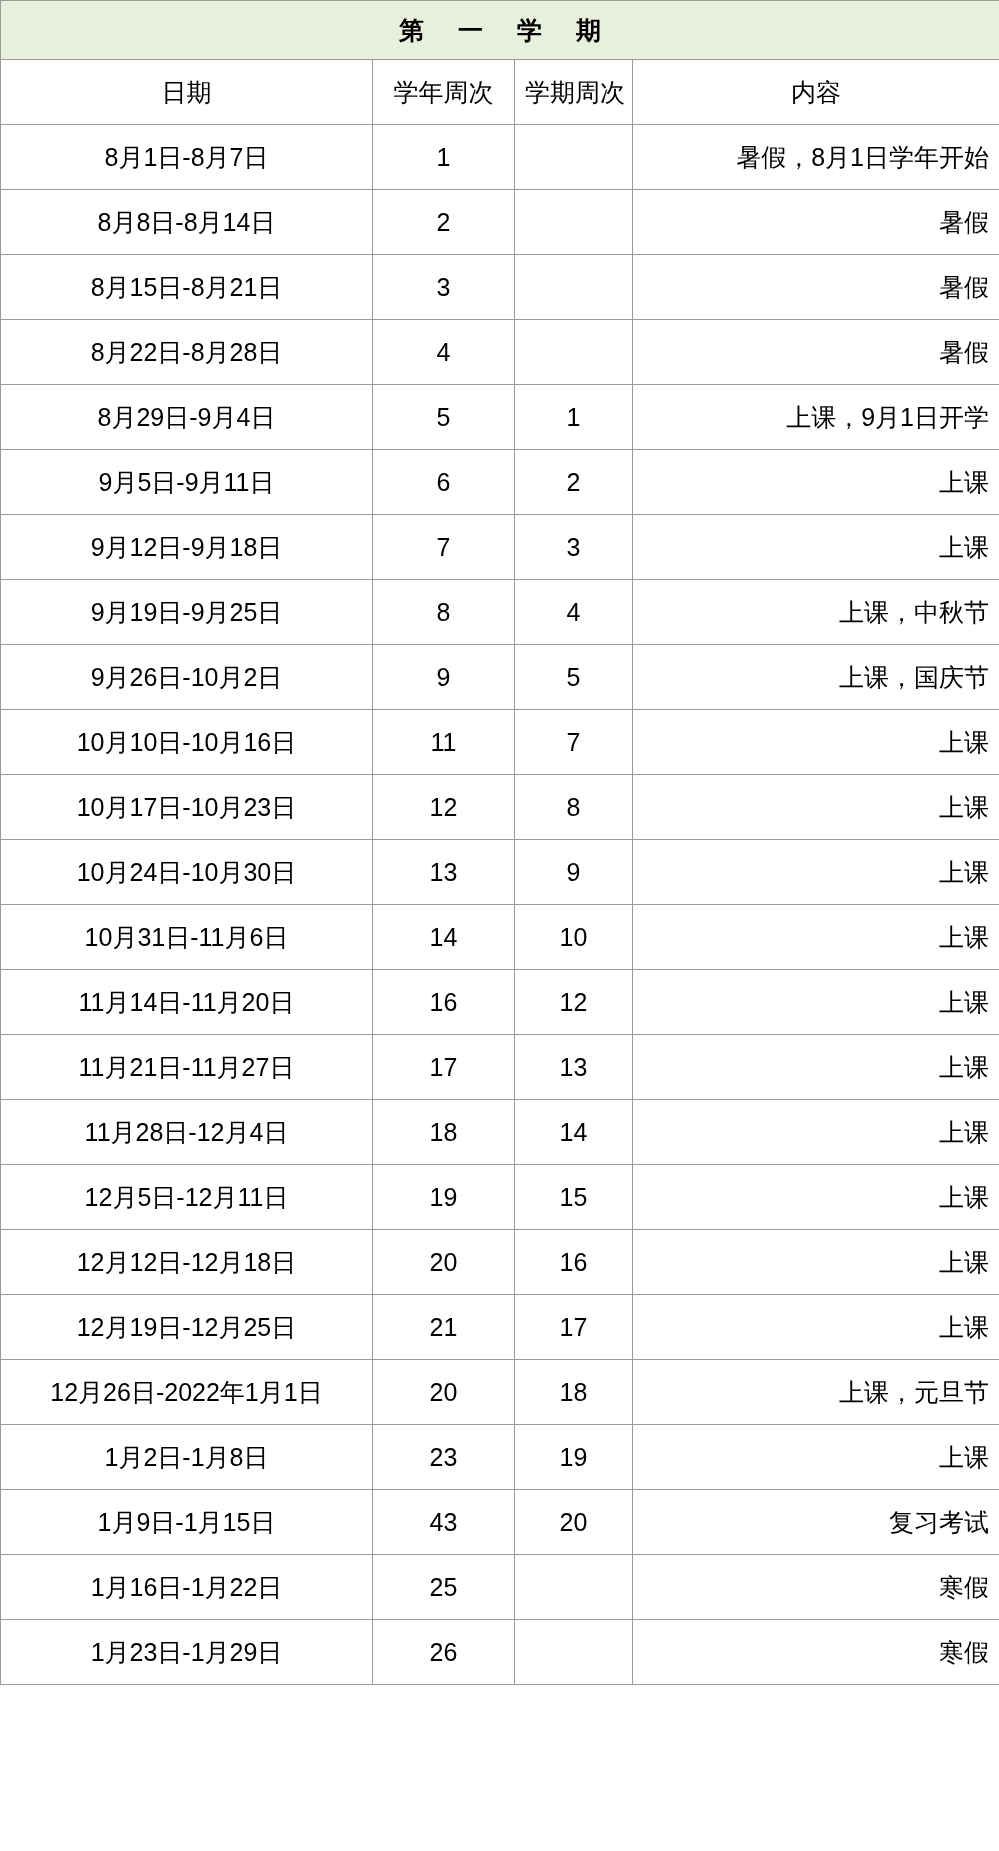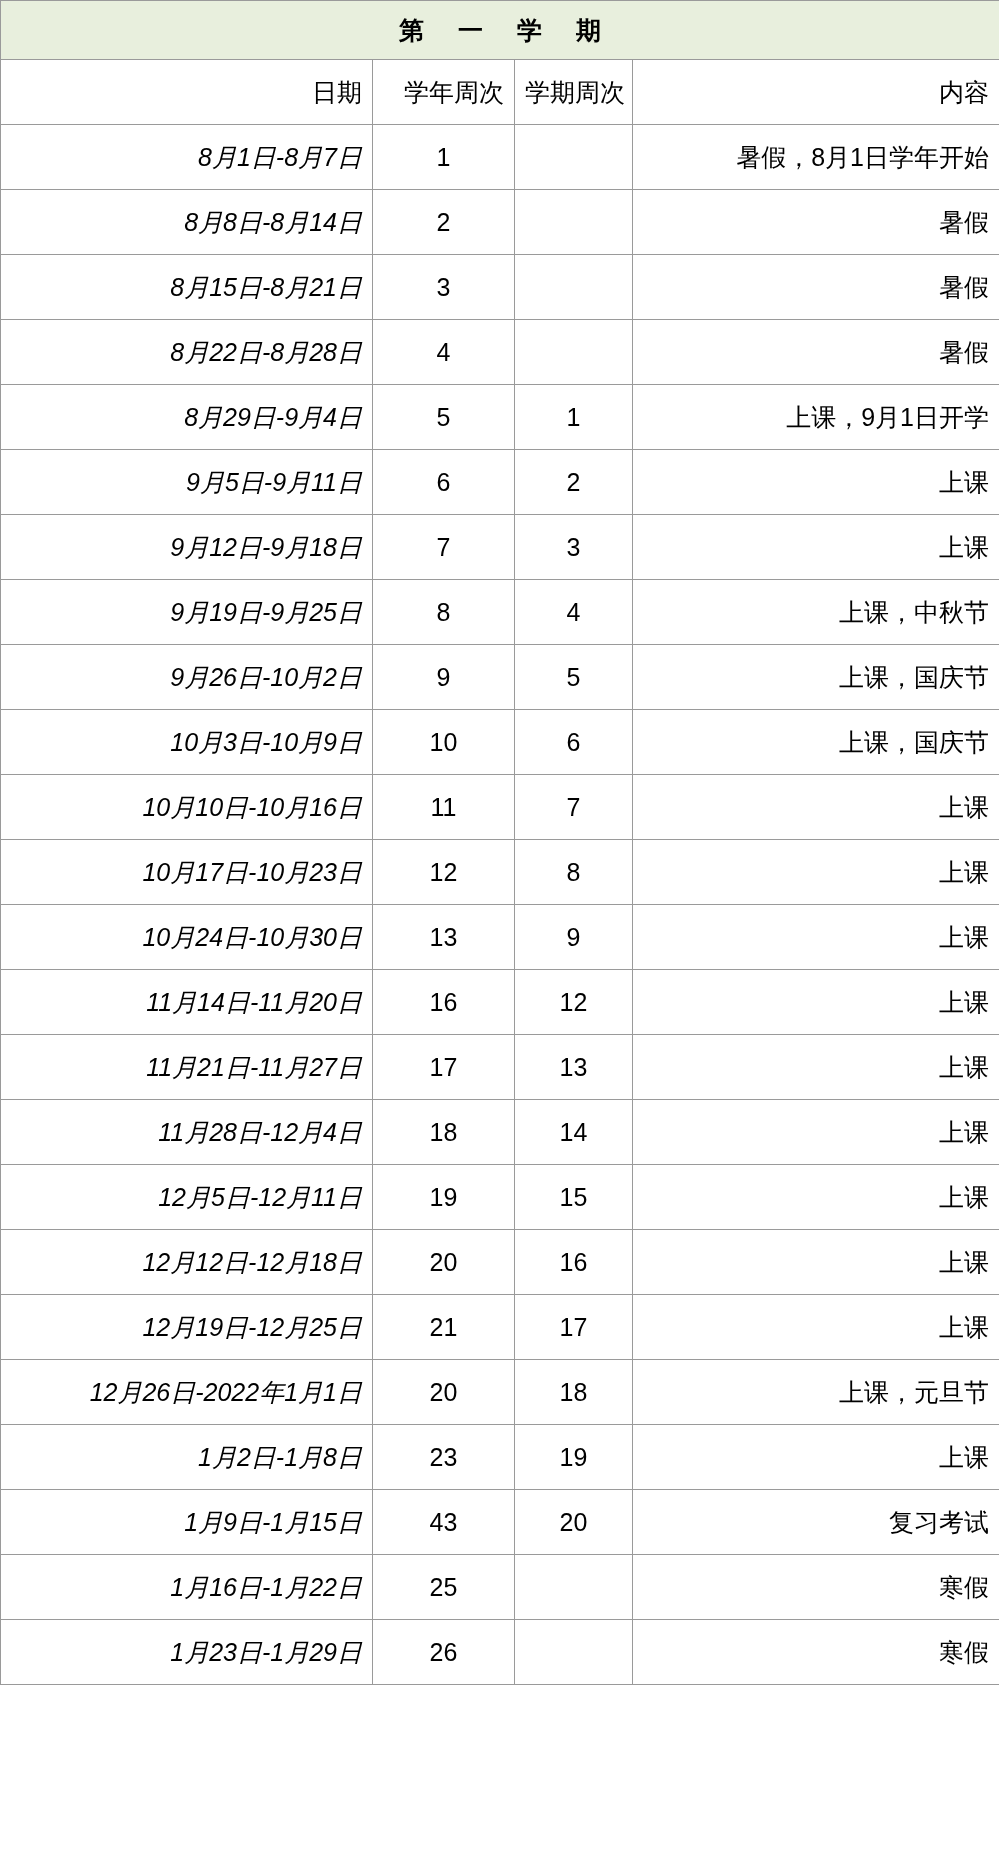--- a/index.html
+++ b/index.html
@@ -28,29 +28,29 @@
   .title-cell {
     background: #e8efdd;
     text-align: center;
     font-weight: bold;
     font-size: 27px;
     letter-spacing: 34px;
     text-indent: 34px;
     height: 58px !important;
   }
   .hdr {
-    text-align: right;
+    text-align: center;
     font-size: 25px;
   }
   col.c-date  { width: 372px; }
   col.c-yw    { width: 142px; }
   col.c-tw    { width: 118px; }
   col.c-cont  { width: 367px; }
 
-  td.date { text-align: right; font-style: italic; }
+  td.date { text-align: center; }
   td.num  { text-align: center; }
   td.cont { text-align: right; }
 </style>
 </head>
 <body>
 
 <table class="schedule">
   <colgroup>
     <col class="c-date">
     <col class="c-yw">
@@ -115,41 +115,41 @@
         <td class="num">4</td>
         <td class="cont">上课，中秋节</td>
       </tr>
       <tr>
         <td class="date">9月26日-10月2日</td>
         <td class="num">9</td>
         <td class="num">5</td>
         <td class="cont">上课，国庆节</td>
       </tr>
       <tr>
-        <td class="date">10月3日-10月9日</td>
-        <td class="num">10</td>
-        <td class="num">6</td>
-        <td class="cont">上课，国庆节</td>
-      </tr>
-      <tr>
         <td class="date">10月10日-10月16日</td>
         <td class="num">11</td>
         <td class="num">7</td>
         <td class="cont">上课</td>
       </tr>
       <tr>
         <td class="date">10月17日-10月23日</td>
         <td class="num">12</td>
         <td class="num">8</td>
         <td class="cont">上课</td>
       </tr>
       <tr>
         <td class="date">10月24日-10月30日</td>
         <td class="num">13</td>
         <td class="num">9</td>
+        <td class="cont">上课</td>
+      </tr>
+      <tr>
+        <td class="date">10月31日-11月6日</td>
+        <td class="num">14</td>
+        <td class="num">10</td>
         <td class="cont">上课</td>
       </tr>
       <tr>
         <td class="date">11月14日-11月20日</td>
         <td class="num">16</td>
         <td class="num">12</td>
         <td class="cont">上课</td>
       </tr>
       <tr>
         <td class="date">11月21日-11月27日</td>

